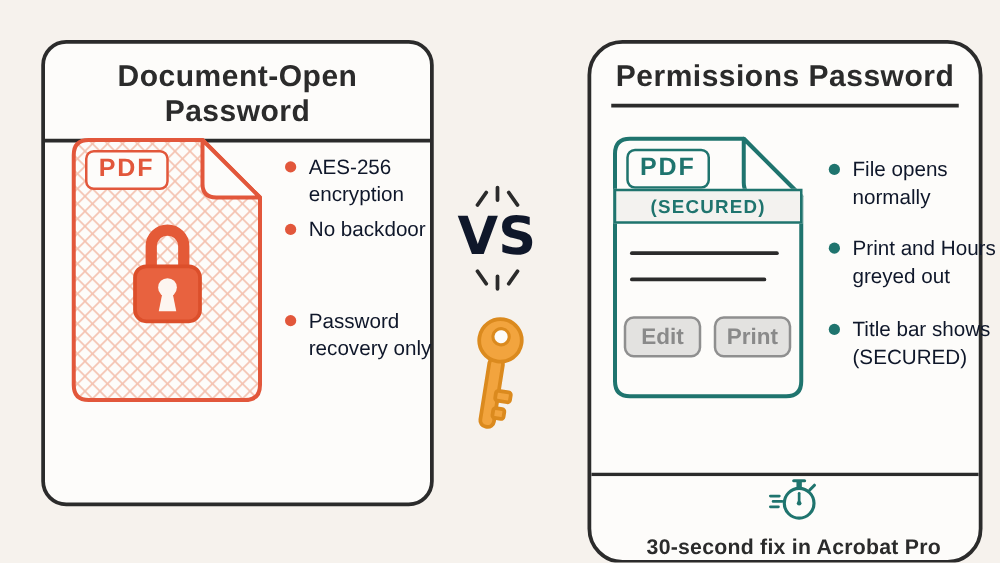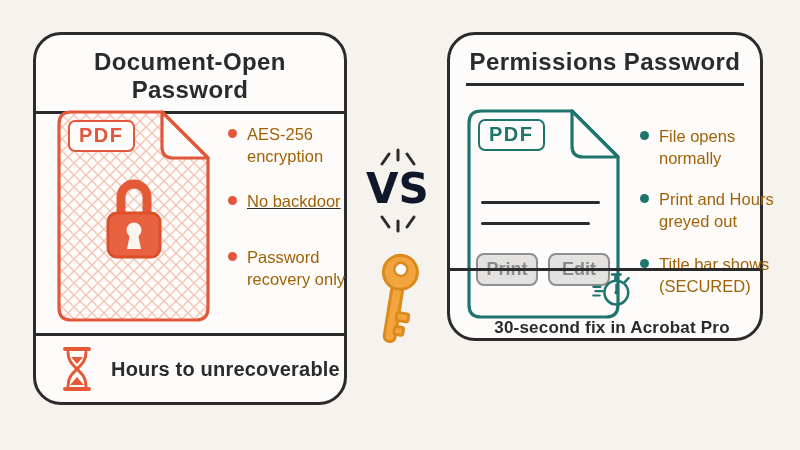--- a/index.html
+++ b/index.html
@@ -12,22 +12,22 @@
   }
   .stage { position:relative; width:800px; height:450px; }
 
   
   .panel {
     position:absolute; top:32px; height:373px;
     background:#FDFCFA;
     border:3px solid #2B2B2B;
     border-radius:28px;
   }
-  .panel.left  { left:33px;  width:314px; }
-  .panel.right { left:447px; width:316px; height:309px; }
+  .panel.left  { left:33px;  width:314px;border-radius:20px; }
+  .panel.right { left:470px; width:316px; height:419px; }
 
   .title-wrap { text-align:center; margin-top:13px; }
   .panel-title {
     display:inline-block;
     font-size:24px; font-weight:bold; letter-spacing:.4px;
     padding:0 4px 7px 4px;
     border-bottom:3px solid #2B2B2B;
   }
 
   
@@ -64,26 +64,26 @@
     color:#8A8A8A; font-size:18px; font-weight:bold;
     display:flex; align-items:center; justify-content:center;
     font-family:"Liberation Sans", sans-serif;
   }
 
   
   .bullets { position:absolute; list-style:none; width:150px; }
   .panel.left  .bullets { left:192px; top:88px; }
   .panel.right .bullets { left:190px; top:90px; }
   .bullets li { position:absolute; display:flex; gap:10px; align-items:flex-start; }
-  .panel.left  li.b1 { top:0; }   .panel.left  li.b2 { top:67px;text-decoration:underline; }  .panel.left  li.b3 { top:123px; }
+  .panel.left  li.b1 { top:0; }   .panel.left  li.b2 { top:50px; }  .panel.left  li.b3 { top:123px; }
   .panel.right li.b1 { top:0; }   .panel.right li.b2 { top:63px; }  .panel.right li.b3 { top:128px; }
   .dot { flex:0 0 auto; width:9px; height:9px; border-radius:50%; margin-top:6px; }
   .dot.orange { background:#E2573B; }
   .dot.teal   { background:#1F746E; }
-  .bullet-text { font-size:16.5px; line-height:1.35; width:135px; color:#a16207; }
+  .bullet-text { font-size:16.5px; line-height:1.35; width:135px; color:#0f172a; }
 
   
   .panel-footer {
     position:absolute; left:0; right:0; bottom:0; height:69px;
     border-top:3px solid #2B2B2B;
     display:flex; align-items:center;
     border-radius:0 0 25px 25px;
   }
   .panel.left  .panel-footer { padding-left:24px; gap:17px; }
   .panel.right .panel-footer { padding-left:14px; gap:11px; height:70px;flex-direction:column; }
@@ -139,29 +139,20 @@
       <li class="b2">
         <span class="dot orange"></span>
         <span class="bullet-text">No backdoor</span>
       </li>
       <li class="b3">
         <span class="dot orange"></span>
         <span class="bullet-text">Password recovery only</span>
       </li>
     </ul>
 
-    <div class="panel-footer">
-      <svg width="34" height="46" viewBox="0 0 34 46">
-        <path d="M5,3 H29 M5,43 H29" stroke="#E45A37" stroke-width="4" stroke-linecap="round" fill="none"></path>
-        <path d="M8,6 C8,15 13,19 17,23 C21,19 26,15 26,6 M8,40 C8,31 13,27 17,23 C21,27 26,31 26,40" stroke="#E45A37" stroke-width="3" stroke-linecap="round" fill="none"></path>
-        <path d="M11,11 L23,11 L17,18 Z" fill="#E45A37"></path>
-        <path d="M10,39 L24,39 L17,31 Z" fill="#E45A37"></path>
-      </svg>
-      <span class="footer-text">Hours to unrecoverable</span>
-    </div>
   </section>
 
   <svg class="sparkle top" width="44" height="22" viewBox="0 0 44 22">
     <path d="M6,18 L13,8 M22,4 L22,14 M38,18 L31,8" stroke="#2B2B2B" stroke-width="3" stroke-linecap="round" fill="none"></path>
   </svg>
   <div class="vs-text">VS</div>
   <svg class="sparkle bottom" width="44" height="22" viewBox="0 0 44 22">
     <path d="M6,4 L13,14 M22,8 L22,18 M38,4 L31,14" stroke="#2B2B2B" stroke-width="3" stroke-linecap="round" fill="none"></path>
   </svg>
   <svg class="key-svg" width="48" height="96" viewBox="0 0 48 96">
@@ -176,25 +167,26 @@
     <div class="title-wrap">
       <h2 class="panel-title">Permissions Password</h2>
     </div>
 
     <div class="doc doc-right">
       <svg class="doc-shape" width="155" height="212" viewBox="0 0 155 212">
         <path d="M15,3 H106 L152,49 V197 Q152,209 140,209 H15 Q3,209 3,197 V15 Q3,3 15,3 Z" fill="#FDFCFA" stroke="#1F746E" stroke-width="3.2" stroke-linejoin="round"></path>
         <path d="M106,3 V38 Q106,49 117,49 H152 Z" fill="#FDFCFA" stroke="#1F746E" stroke-width="3.2" stroke-linejoin="round"></path>
       </svg>
       <span class="pdf-badge teal">PDF</span>
+      <div class="secured-bar">(SECURED)</div>
       <div class="doc-line l1"></div>
       <div class="doc-line l2"></div>
       <div class="doc-buttons">
+        <div class="grey-btn">Edit</div>
         <div class="grey-btn">Print</div>
-        <div class="grey-btn">Edit</div>
       </div>
     </div>
 
     <ul class="bullets">
       <li class="b1">
         <span class="dot teal"></span>
         <span class="bullet-text">File opens normally</span>
       </li>
       <li class="b2">
         <span class="dot teal"></span>

